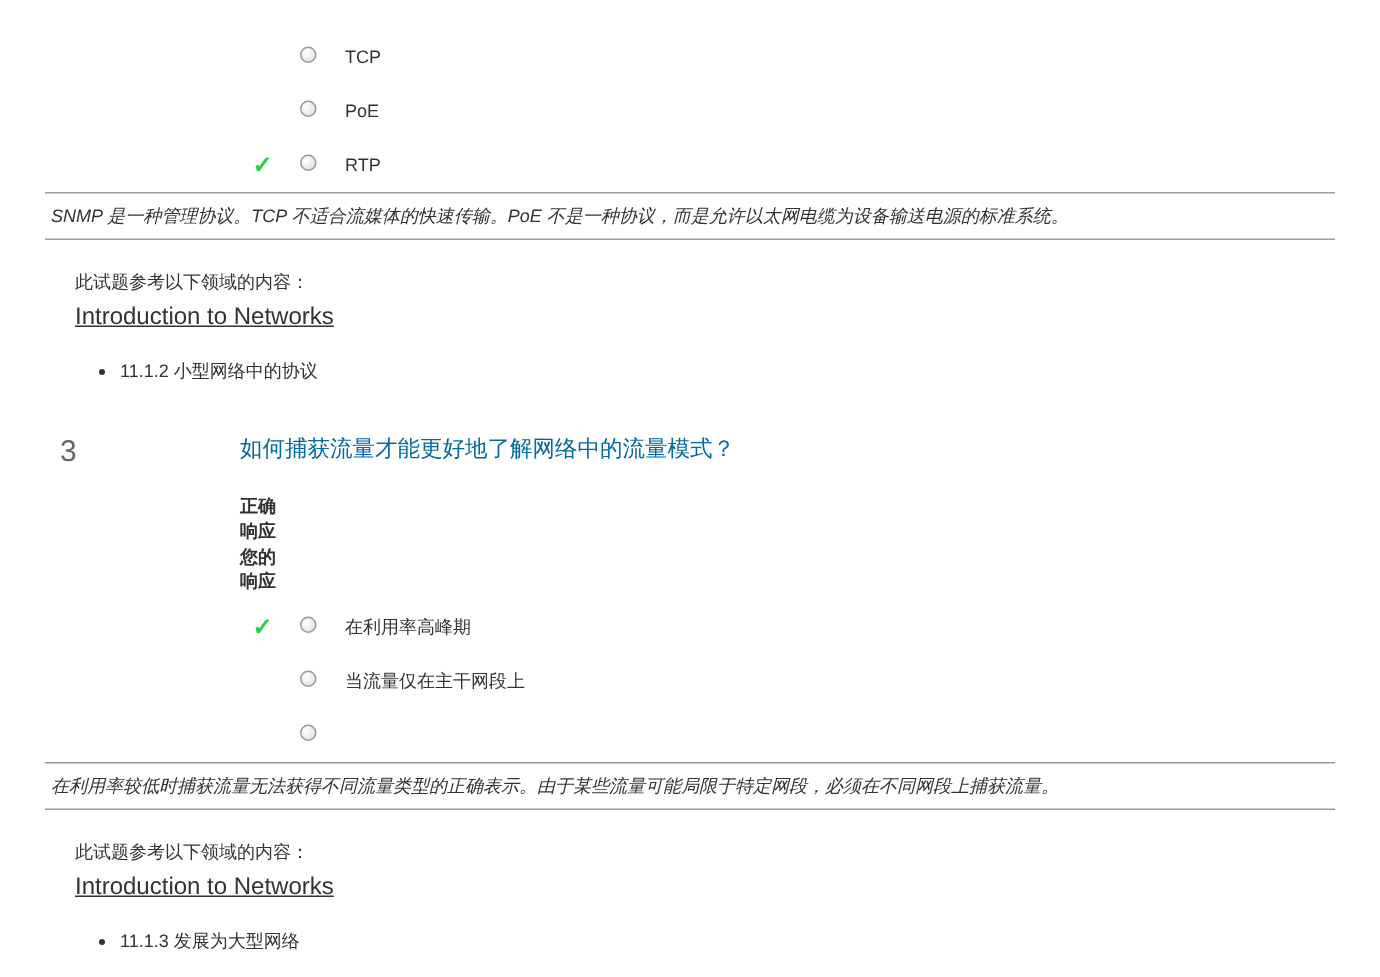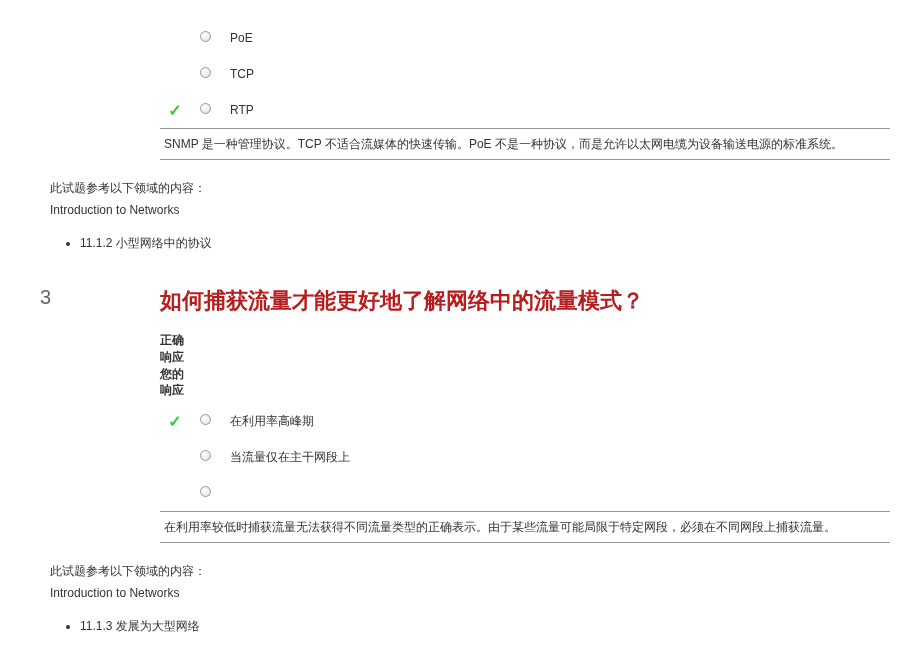--- a/index.html
+++ b/index.html
@@ -45,37 +45,38 @@
     .option-text {
       flex: 1;
       padding-left: 10px;
     }
     .checkmark {
       color: #2ecc40;
       font-size: 16px;
       font-weight: bold;
     }
     .explanation {
-      margin-left: 130px;
       border-top: 1px solid #999;
       border-bottom: 1px solid #999;
       padding: 6px 4px;
       font-size: 12px;
       line-height: 1.5;
+      font-style: italic;
     }
     .ref-section {
       margin: 20px 0 10px 20px;
     }
     .ref-title {
       font-size: 12px;
       margin-bottom: 6px;
     }
     .ref-sub {
-      font-size: 12px;
+      font-size: 16px;
       margin-bottom: 14px;
+      text-decoration: underline;
     }
     .ref-list {
       margin-left: 30px;
       list-style: disc;
     }
     .ref-list li {
       font-size: 12px;
       padding: 4px 0;
     }
     .q-row {
@@ -84,23 +85,23 @@
       margin-bottom: 10px;
     }
     .q-number {
       width: 130px;
       font-size: 20px;
       color: #666;
       padding-left: 10px;
     }
     .q-text {
       flex: 1;
-      font-size: 22px;
-      color: #b91c1c;
-      font-weight: 700;
+      font-size: 15px;
+      color: #0369a1;
+      font-weight: 400;
     }
     .header-labels {
       margin-left: 130px;
       display: flex;
       font-size: 12px;
       font-weight: bold;
       padding: 6px 0 4px 0;
       flex-direction: column;
     }
     .header-col1 {
@@ -120,28 +121,28 @@
 </head>
 <body>
 
 <div class="question-block">
   <div class="options-area">
     <div class="option-row">
       <div class="check-col"></div>
       <div class="radio-col">
         <span class="radio-circle"></span>
       </div>
+      <div class="option-text">TCP</div>
+    </div>
+    <div class="option-row">
+      <div class="check-col"></div>
+      <div class="radio-col">
+        <span class="radio-circle"></span>
+      </div>
       <div class="option-text">PoE</div>
-    </div>
-    <div class="option-row">
-      <div class="check-col"></div>
-      <div class="radio-col">
-        <span class="radio-circle"></span>
-      </div>
-      <div class="option-text">TCP</div>
     </div>
     <div class="option-row">
       <div class="check-col">
         <span class="checkmark">✓</span>
       </div>
       <div class="radio-col">
         <span class="radio-circle"></span>
       </div>
       <div class="option-text">RTP</div>
     </div>

